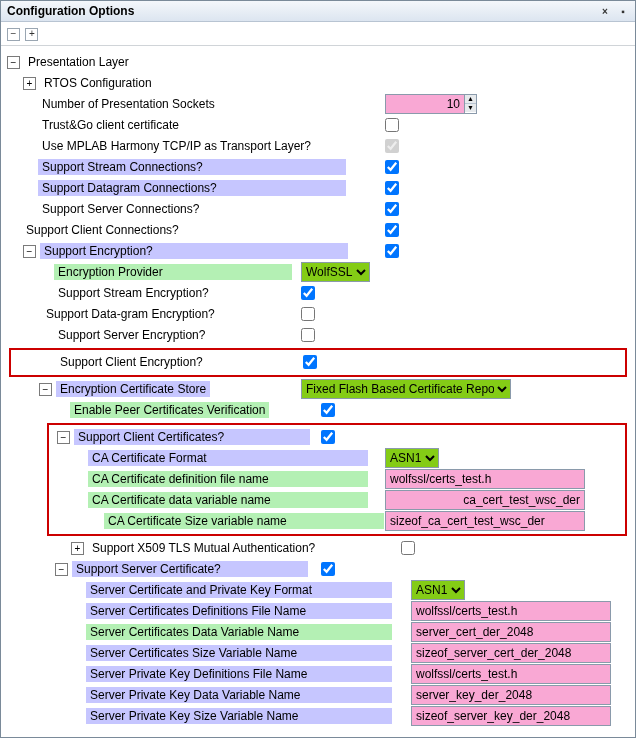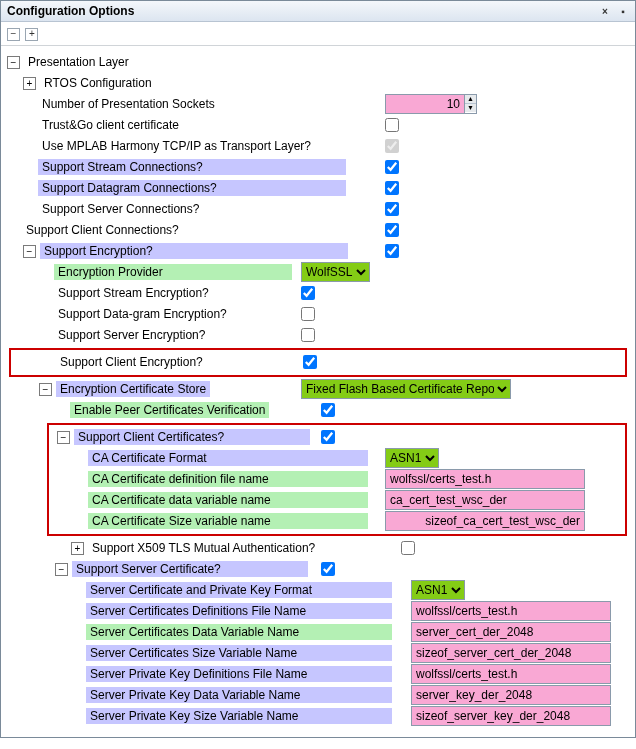--- a/index.html
+++ b/index.html
@@ -140,21 +140,21 @@
         </div>
 
         <div class="row" style="padding-left:38px">
           <span class="spacer"></span>
           <span class="lbl">Support Stream Encryption?</span>
           <div class="abs-ctrl" style="left:300px">
               <input type="checkbox" checked="" style="">
             </div>
         </div>
 
-        <div class="row" style="padding-left:38px">
+        <div class="row" style="padding-left:26px">
           <span class="spacer"></span>
           <span class="lbl">Support Data-gram Encryption?</span>
           <div class="abs-ctrl" style="left:300px">
               <input type="checkbox" style="">
             </div>
         </div>
 
         <div class="row" style="padding-left:38px">
           <span class="spacer"></span>
           <span class="lbl">Support Server Encryption?</span>
@@ -214,29 +214,29 @@
               <span class="lbl hlgreen" style="min-width:272px">CA Certificate definition file name</span>
               <div class="abs-ctrl" style="left:336px">
                   <input type="text" style="width: 190px;" value="wolfssl/certs_test.h">
                 </div>
             </div>
 
             <div class="row" style="padding-left:24px">
               <span class="spacer"></span>
               <span class="lbl hlgreen" style="min-width:272px">CA Certificate data variable name</span>
               <div class="abs-ctrl" style="left:336px">
-                  <input type="text" style="width: 190px;" value="ca_cert_test_wsc_der">
-                </div>
-            </div>
-
-            <div class="row" style="padding-left:24px">
+                  <input type="text" style="width: 190px; text-align: right;" value="ca_cert_test_wsc_der">
+                </div>
+            </div>
+
+            <div class="row" style="padding-left:40px">
               <span class="spacer"></span>
               <span class="lbl hlgreen" style="min-width:272px">CA Certificate Size variable name</span>
               <div class="abs-ctrl" style="left:336px">
-                  <input type="text" style="width: 190px; text-align: right;" value="sizeof_ca_cert_test_wsc_der">
+                  <input type="text" style="width: 190px;" value="sizeof_ca_cert_test_wsc_der">
                 </div>
             </div>
           </div>
 
           <div class="row" style="padding-left:70px">
             <span class="toggle">+</span>
             <span class="lbl">Support X509 TLS Mutual Authentication?</span>
             <div class="abs-ctrl" style="left:400px">
                 <input type="checkbox" style="">
               </div>

